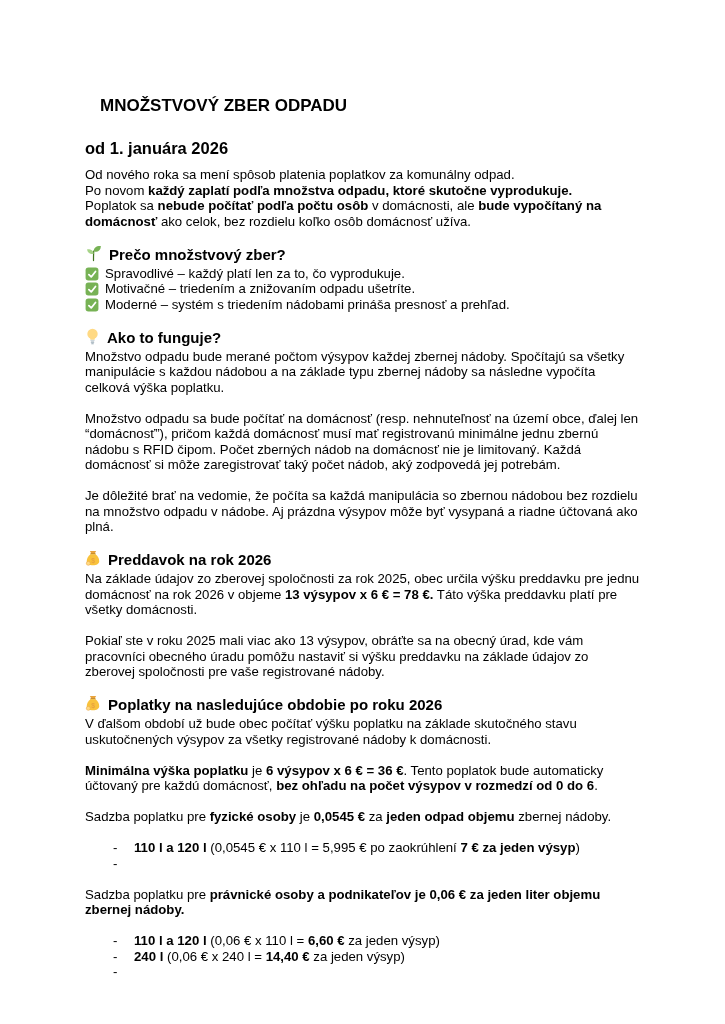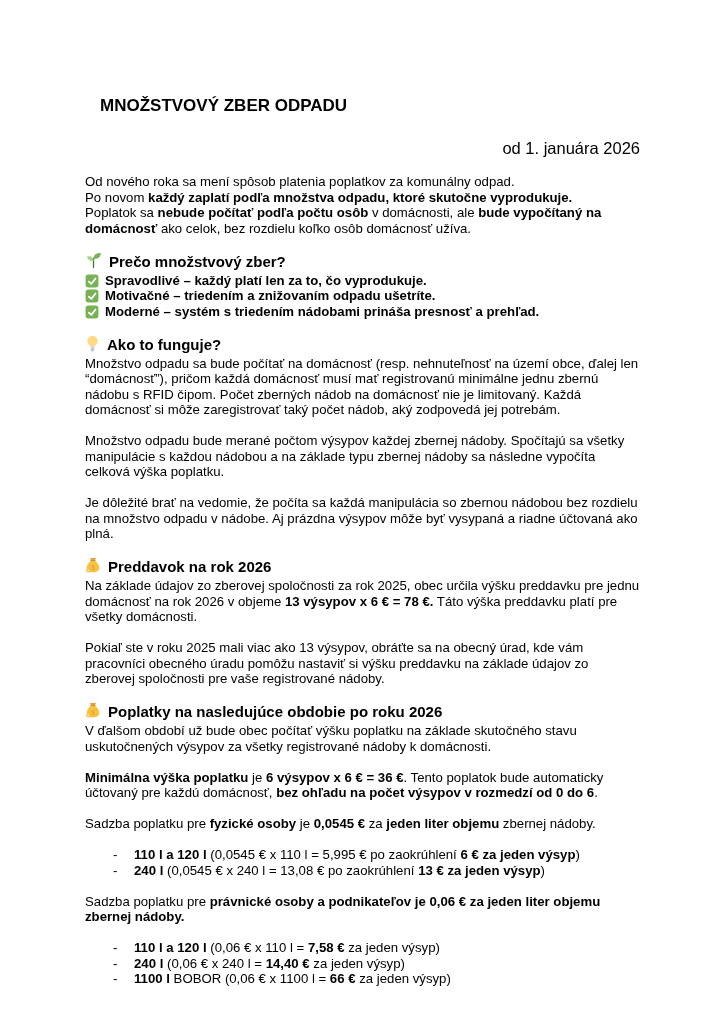--- a/index.html
+++ b/index.html
@@ -25,42 +25,41 @@
   }
   h1 {
     font-size: 17px;
     line-height: 20px;
     font-weight: bold;
     margin: 0 0 22px 15px;
   }
   h2 {
     font-size: 16.5px;
     line-height: 20px;
-    font-weight: normal;
-    margin: 0 0 16px 0;
-    text-align: right;
+    font-weight: bold;
+    margin: 0 0 9px 0;
   }
   p { margin: 0 0 15.5px 0; }
   .sec {
     display: flex;
     align-items: flex-start;
     gap: 7px;
     font-size: 15px;
     line-height: 19px;
     font-weight: bold;
     margin: 0 0 2px 0;
   }
   .icon {
     flex: none;
     display: inline-flex;
     align-items: center;
     justify-content: center;
   }
   .icon svg { display: block; }
-  .check-list { margin: 0 0 15.5px 0; font-weight: bold; }
+  .check-list { margin: 0 0 15.5px 0; }
   .check-item {
     display: flex;
     align-items: flex-start;
     gap: 6px;
   }
   .check-item .icon { margin-top: 1px; }
   .bullets { margin: 0 0 15.5px 0; }
   .bullet { display: flex; padding-left: 28px; }
   .bullet .dash { width: 21px; flex: none; }
   .b { font-weight: bold; }
@@ -121,22 +120,22 @@
       <svg width="15" height="17" viewBox="0 0 30 36">
         <circle cx="15" cy="12.5" r="11" fill="#FFD983"></circle>
         <path d="M10.5 21 h9 v4 h-9 Z" fill="#FFD983"></path>
         <rect x="10.5" y="25" width="9" height="2.6" rx="1.3" fill="#CCD6DD"></rect>
         <rect x="11.2" y="28.6" width="7.6" height="2.6" rx="1.3" fill="#99AAB5"></rect>
         <rect x="12.2" y="32.2" width="5.6" height="2.2" rx="1.1" fill="#99AAB5"></rect>
       </svg>
     </span>
     <span>Ako to funguje?</span>
   </h3>
+  <p>Množstvo odpadu bude merané počtom výsypov každej zbernej nádoby. Spočítajú sa všetky manipulácie s každou nádobou a na základe typu zbernej nádoby sa následne vypočíta celková výška poplatku.</p>
   <p>Množstvo odpadu sa bude počítať na domácnosť (resp. nehnuteľnosť na území obce, ďalej len “domácnosť”), pričom každá domácnosť musí mať registrovanú minimálne jednu zbernú nádobu s RFID čipom. Počet zberných nádob na domácnosť nie je limitovaný. Každá domácnosť si môže zaregistrovať taký počet nádob, aký zodpovedá jej potrebám.</p>
-  <p>Množstvo odpadu bude merané počtom výsypov každej zbernej nádoby. Spočítajú sa všetky manipulácie s každou nádobou a na základe typu zbernej nádoby sa následne vypočíta celková výška poplatku.</p>
   <p>Je dôležité brať na vedomie, že počíta sa každá manipulácia so zbernou nádobou bez rozdielu na množstvo odpadu v nádobe. Aj prázdna výsypov môže byť vysypaná a riadne účtovaná ako plná.</p>
 
   <h3 class="sec">
     <span class="icon">
       <svg width="16" height="16" viewBox="0 0 36 36">
         <path d="M13.5 7 L11 2.5 h14 L22.5 7 Z" fill="#E8A33D"></path>
         <path d="M13 6.5 h10 l1.5 3.5 h-13 Z" fill="#C98F2E"></path>
         <path d="M12.5 9.5 C6.5 13.5 4 19.5 4 25 C4 31.5 10 34.5 18 34.5 C26 34.5 32 31.5 32 25 C32 19.5 29.5 13.5 23.5 9.5 Z" fill="#F9C23C"></path>
         <text x="18" y="28.5" font-size="15" font-weight="bold" fill="#E8A33D" text-anchor="middle" font-family="Liberation Sans, sans-serif">$</text>
         <circle cx="7.5" cy="30" r="4.5" fill="#FFD983" stroke="#E8A33D" stroke-width="1.2"></circle>
@@ -155,43 +154,41 @@
         <path d="M12.5 9.5 C6.5 13.5 4 19.5 4 25 C4 31.5 10 34.5 18 34.5 C26 34.5 32 31.5 32 25 C32 19.5 29.5 13.5 23.5 9.5 Z" fill="#F9C23C"></path>
         <text x="18" y="28.5" font-size="15" font-weight="bold" fill="#E8A33D" text-anchor="middle" font-family="Liberation Sans, sans-serif">$</text>
         <circle cx="7.5" cy="30" r="4.5" fill="#FFD983" stroke="#E8A33D" stroke-width="1.2"></circle>
       </svg>
     </span>
     <span>Poplatky na nasledujúce obdobie po roku 2026</span>
   </h3>
   <p>V ďalšom období už bude obec počítať výšku poplatku na základe skutočného stavu uskutočnených výsypov za všetky registrované nádoby k domácnosti.</p>
   <p><span class="b">Minimálna výška poplatku</span><span> je </span><span class="b">6 výsypov x 6 € = 36 €</span><span>. Tento poplatok bude automaticky účtovaný pre každú domácnosť, </span><span class="b">bez ohľadu na počet výsypov v rozmedzí od 0 do 6</span><span>.</span></p>
 
-  <p><span>Sadzba poplatku pre </span><span class="b">fyzické osoby</span><span> je </span><span class="b">0,0545 €</span><span> za </span><span class="b">jeden liter objemu</span><span> zbernej nádoby.</span></p>
+  <p><span>Sadzba poplatku pre </span><span class="b">fyzické osoby</span><span> je </span><span class="b">0,0545 €</span><span> za </span><span class="b">jeden odpad objemu</span><span> zbernej nádoby.</span></p>
 
   <div class="bullets">
     <div class="bullet">
       <span class="dash">-</span>
-      <span><span class="b">110 l a 120 l</span><span> (0,0545 € x 110 l = 5,995 € po zaokrúhlení </span><span class="b">6 € za jeden výsyp</span><span>)</span></span>
+      <span><span class="b">110 l a 120 l</span><span> (0,0545 € x 110 l = 5,995 € po zaokrúhlení </span><span class="b">7 € za jeden výsyp</span><span>)</span></span>
     </div>
     <div class="bullet">
       <span class="dash">-</span>
-      <span><span class="b">240 l</span><span> (0,0545 € x 240 l = 13,08 € po zaokrúhlení </span><span class="b">13 € za jeden výsyp</span><span>)</span></span>
     </div>
   </div>
 
   <p><span>Sadzba poplatku pre </span><span class="b">právnické osoby a podnikateľov je 0,06 € za jeden liter objemu zbernej nádoby.</span></p>
 
   <div class="bullets">
     <div class="bullet">
       <span class="dash">-</span>
-      <span><span class="b">110 l a 120 l</span><span> (0,06 € x 110 l = </span><span class="b">7,58 €</span><span> za jeden výsyp)</span></span>
+      <span><span class="b">110 l a 120 l</span><span> (0,06 € x 110 l = </span><span class="b">6,60 €</span><span> za jeden výsyp)</span></span>
     </div>
     <div class="bullet">
       <span class="dash">-</span>
       <span><span class="b">240 l</span><span> (0,06 € x 240 l = </span><span class="b">14,40 €</span><span> za jeden výsyp)</span></span>
     </div>
     <div class="bullet">
       <span class="dash">-</span>
-      <span><span class="b">1100 l</span><span> BOBOR (0,06 € x 1100 l = </span><span class="b">66 €</span><span> za jeden výsyp)</span></span>
     </div>
   </div>
 
 </div>
 
 </body></html>

